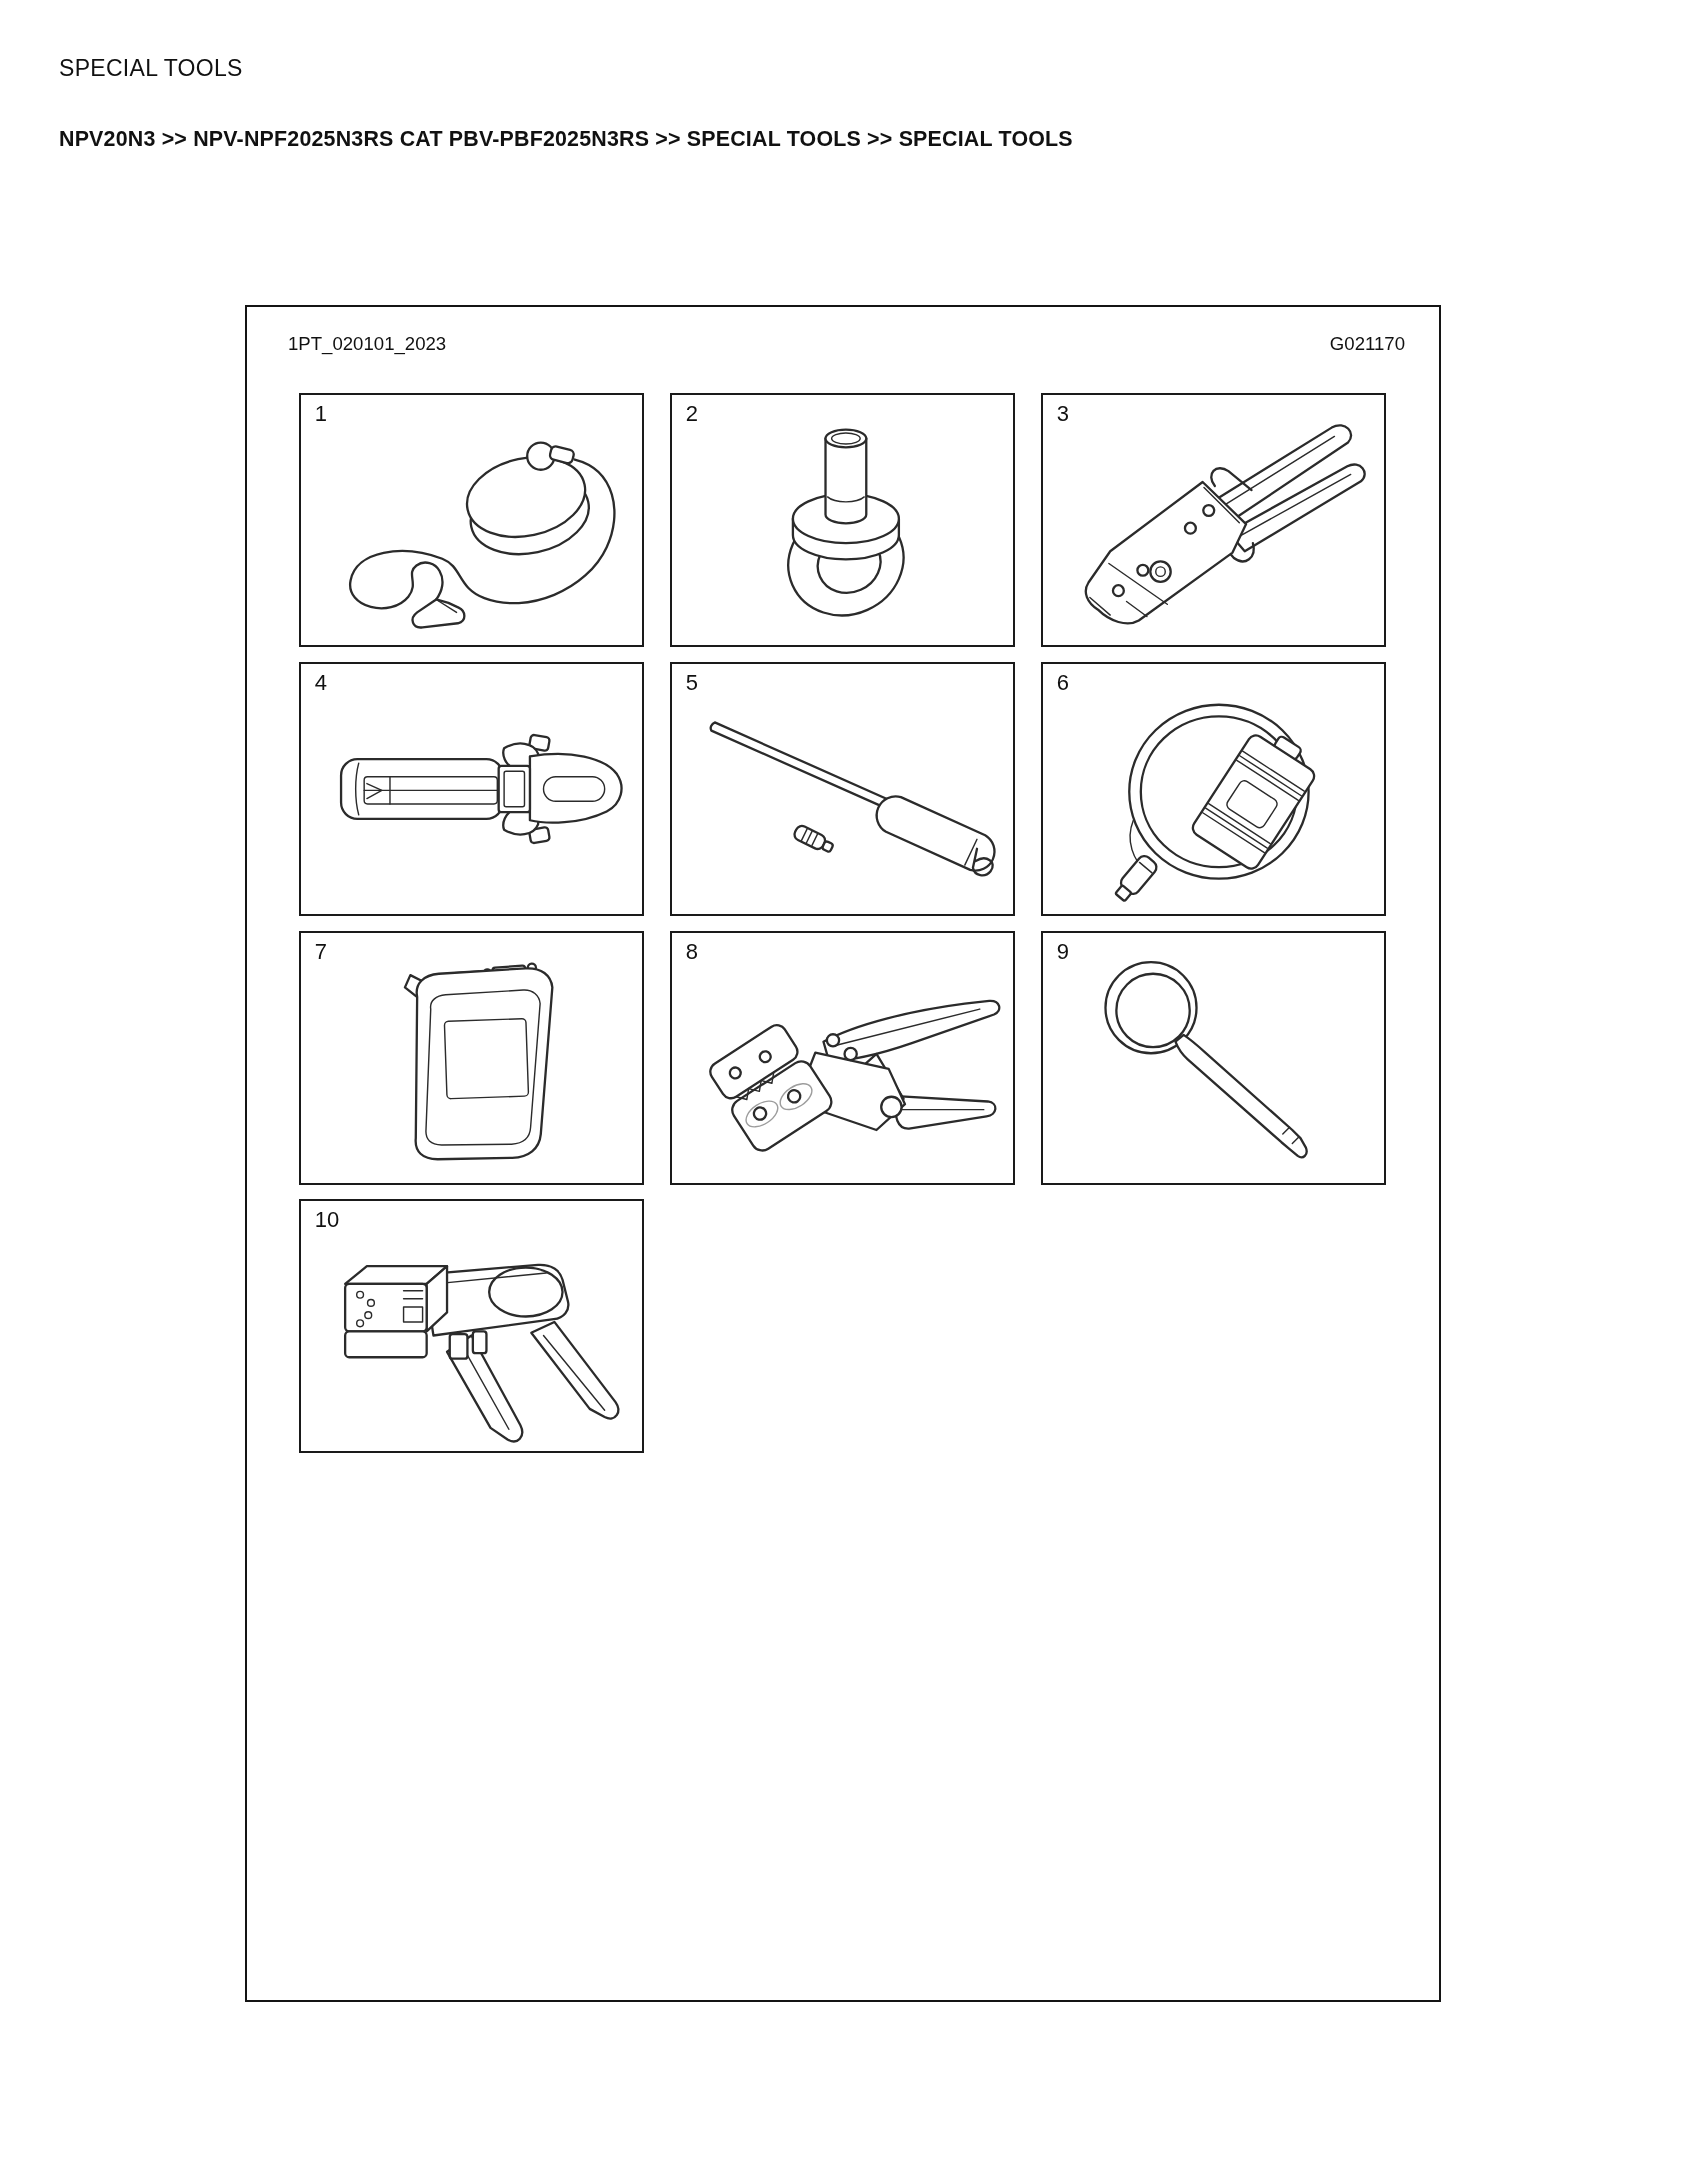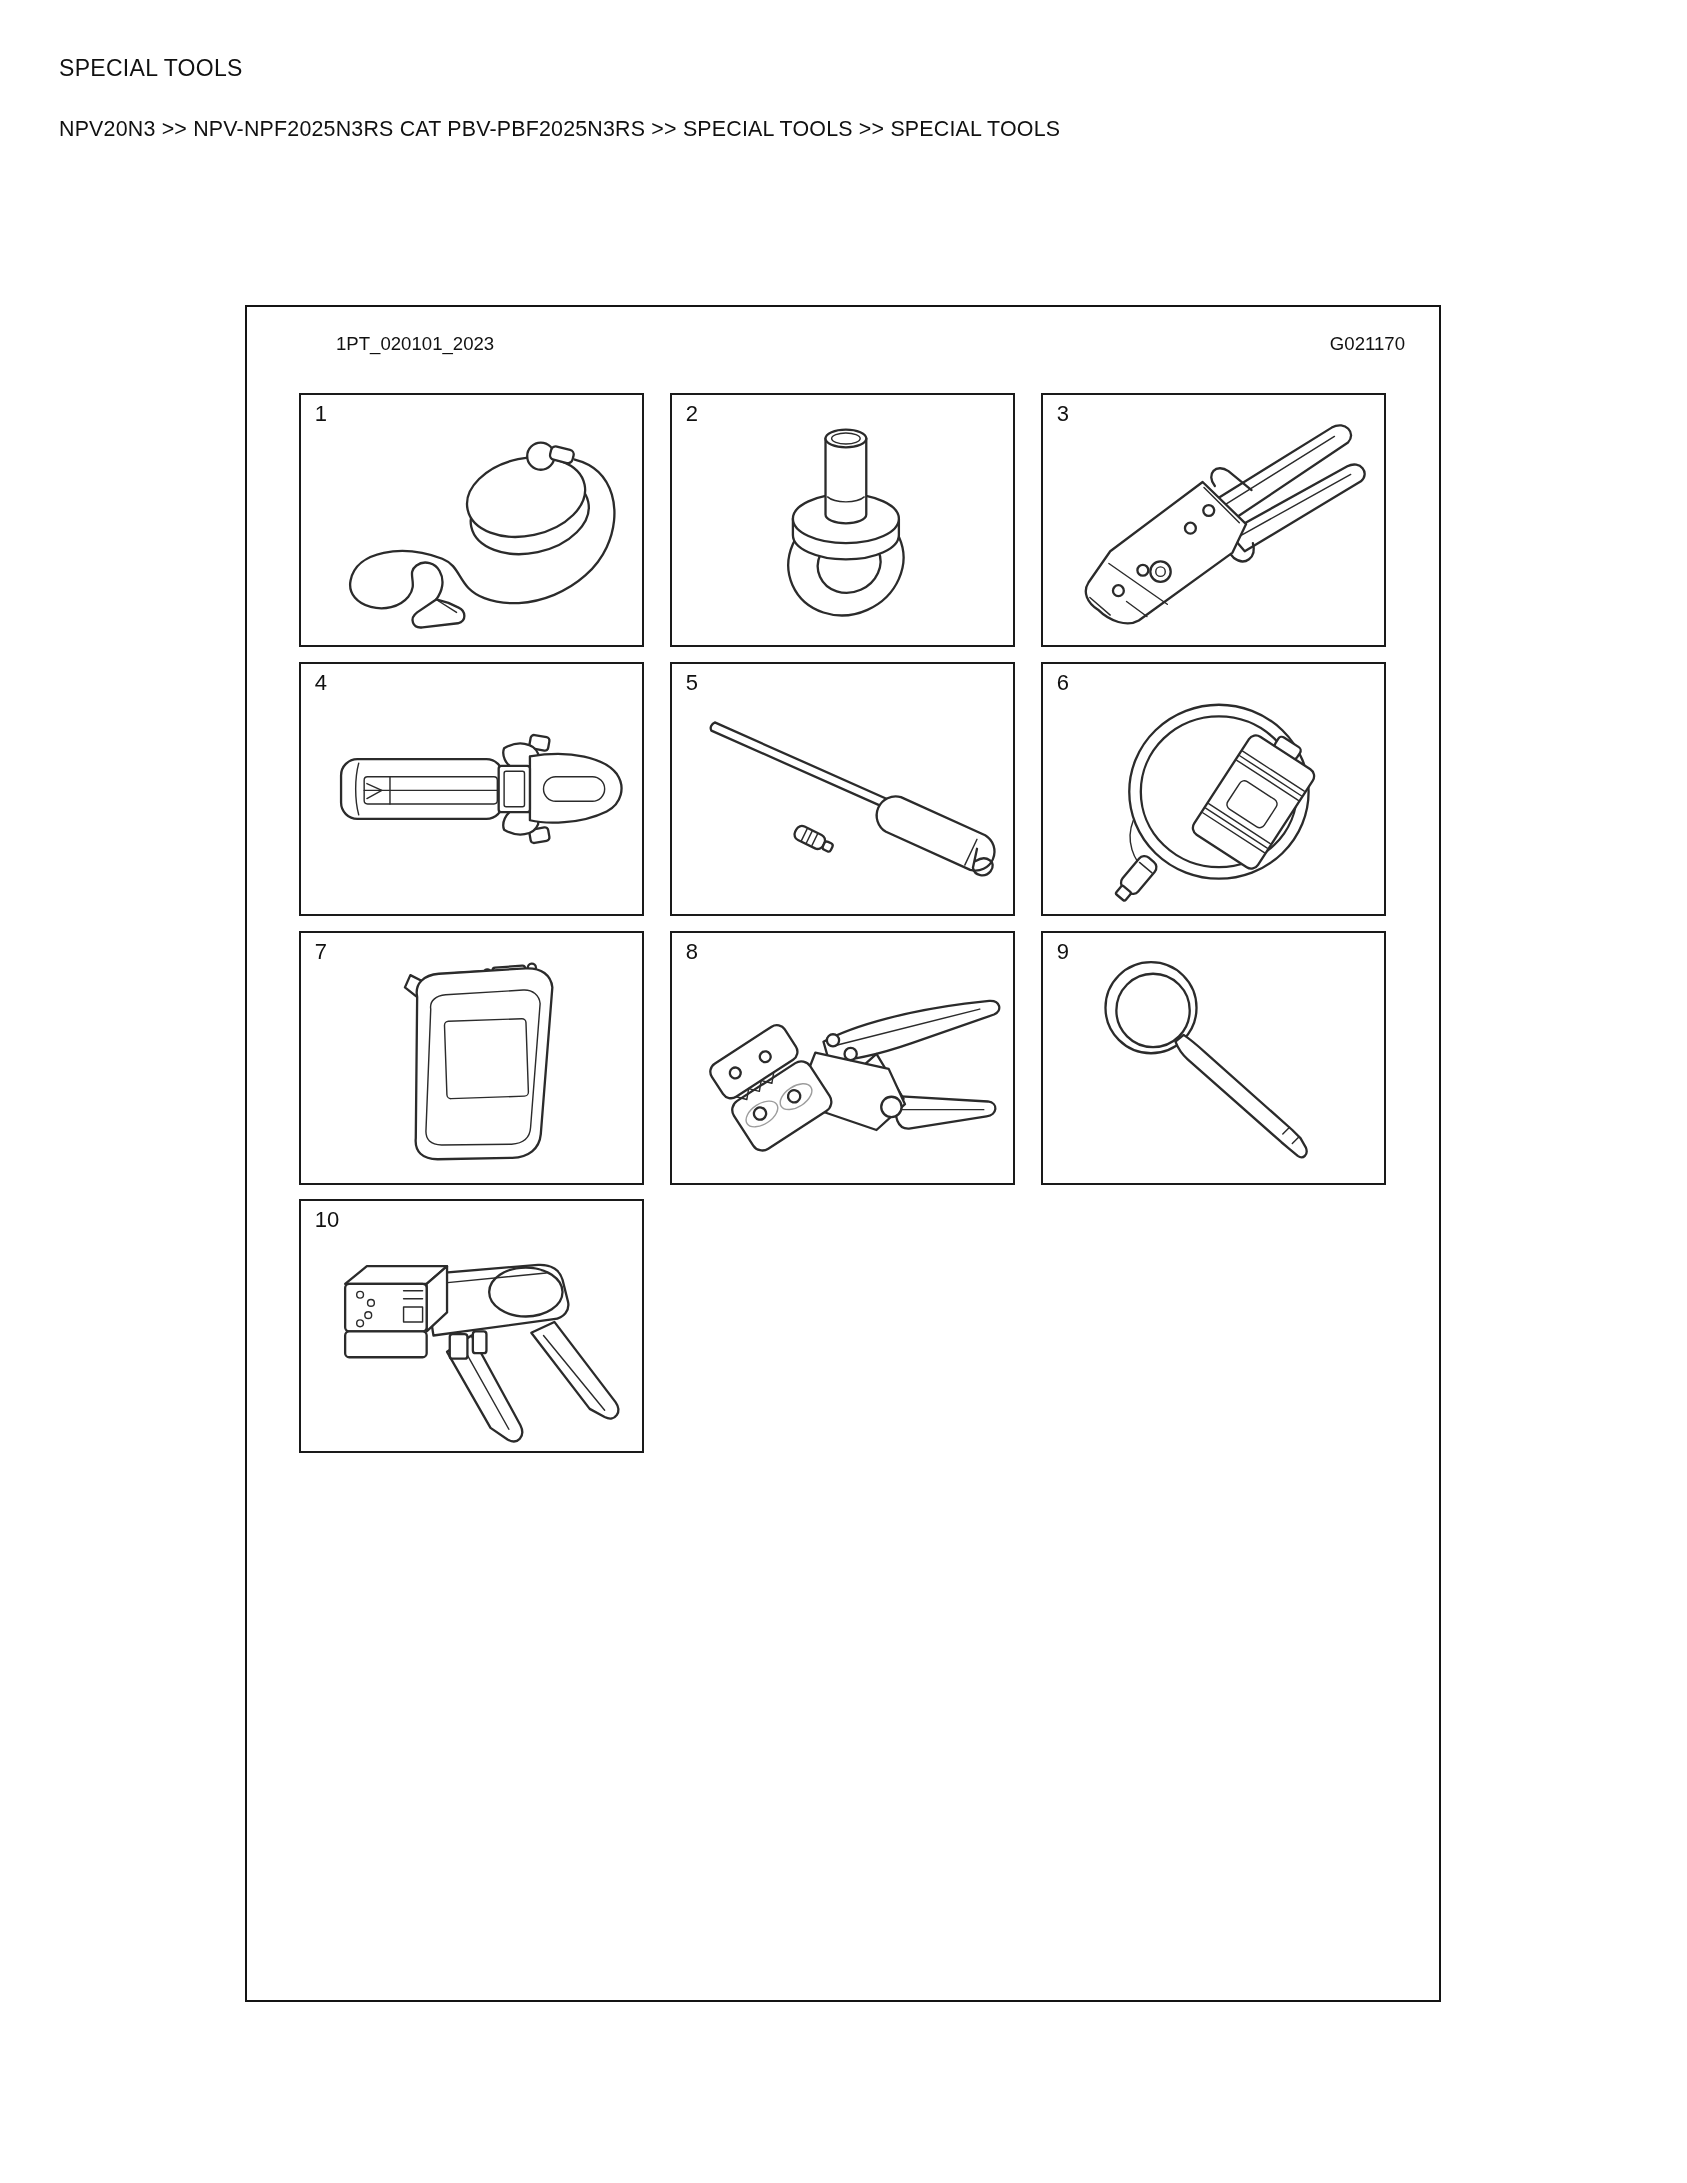--- a/index.html
+++ b/index.html
@@ -5,29 +5,29 @@
   html,body { margin:0; padding:0; background:#e8e8e8; }
   #page {
     position:relative; width:1687px; height:2183px; background:#ffffff;
     font-family:"Liberation Sans", sans-serif; color:#111111; overflow:hidden;
   }
   .title {
     position:absolute; left:59px; top:55px; font-size:23px; font-weight:normal;
     letter-spacing:0.3px; white-space:nowrap;
   }
   .breadcrumb {
-    position:absolute; left:59px; top:117px; font-size:21.4px; font-weight:normal;
+    position:absolute; left:59px; top:127px; font-size:21.4px; font-weight:bold;
     letter-spacing:0.2px; white-space:nowrap;
   }
   .figure-box {
     position:absolute; left:245px; top:305px; width:1196px; height:1697px;
     border:2.8px solid #141414; background:#ffffff; box-sizing:border-box;
   }
   .fig-label { position:absolute; top:26px; font-size:18.6px; color:#111; white-space:nowrap; }
-  .fig-label.left  { left:41px;margin-left:48px; }
+  .fig-label.left  { left:41px; }
   .fig-label.right { right:34px; }
   .tool-cell {
     position:absolute; width:345px; height:254px; border:2.1px solid #1a1a1a;
     background:#ffffff; box-sizing:border-box;
   }
   .cell-num {
     position:absolute; left:13.8px; top:8.3px; font-size:22px; color:#111;
     line-height:1; z-index:2;
   }
   .art { position:absolute; left:0; top:0; width:100%; height:100%; }

